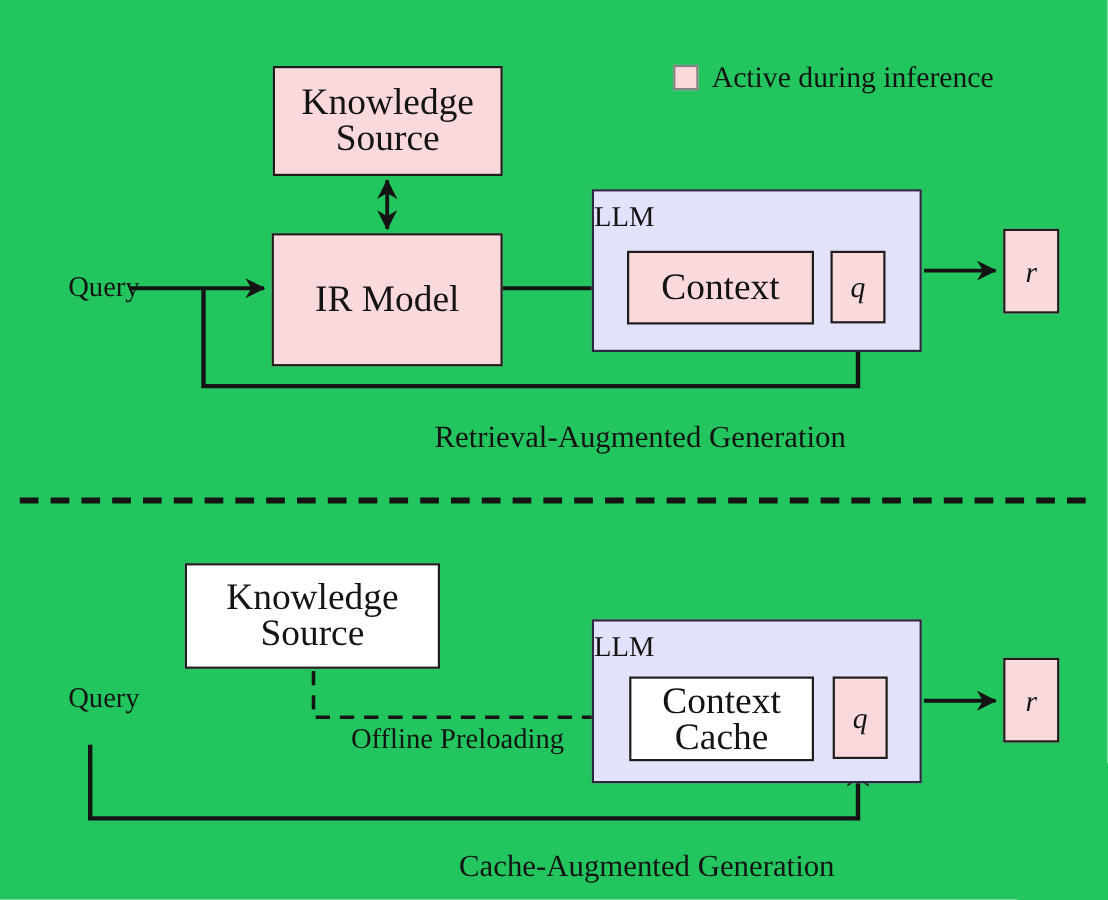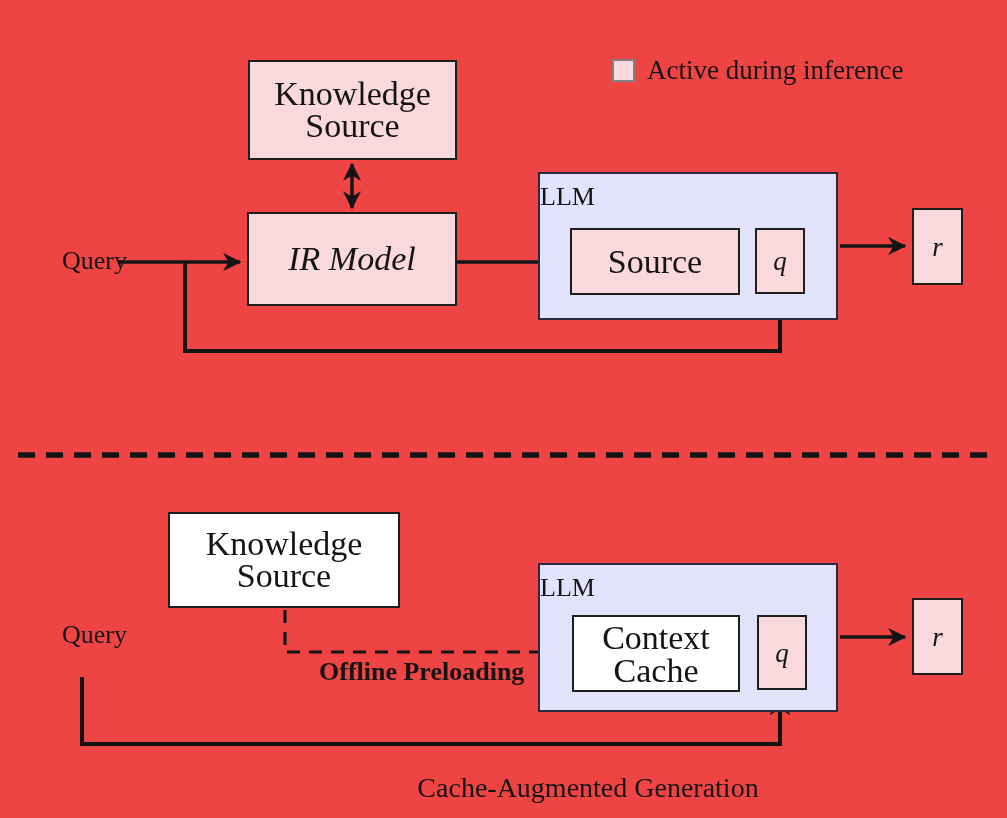--- a/index.html
+++ b/index.html
@@ -1,19 +1,19 @@
 <!DOCTYPE html>
 <html><head>
 <meta charset="utf-8">
 <style>
   html,body{margin:0;padding:0;background:#ffffff;}
   .canvas{
     position:relative;
     width:1007px;height:818px;
-    background:#ef4444;
+    background:#22c55e;
     font-family:"Liberation Serif", serif;
     color:#141414;
     overflow:hidden;
   }
   .wires{position:absolute;left:0;top:0;width:1007px;height:818px;}
   .box{
     position:absolute;
     box-sizing:border-box;
     display:flex;align-items:center;justify-content:center;
     text-align:center;
@@ -72,38 +72,39 @@
 
   <div class="legend">
     <div class="legend-swatch"></div>
     <div class="legend-label">Active during inference</div>
   </div>
 
   <div class="freelabel" style="left:46px;top:246px;">Query</div>
 
   <div class="box pink" style="left:248px;top:60px;width:209px;height:100px;padding:0 22px;">Knowledge Source</div>
 
-  <div class="box pink" style="left:247px;top:212px;width:210px;height:94px;font-style:italic;">IR Model</div>
+  <div class="box pink" style="left:247px;top:212px;width:210px;height:121px;">IR Model</div>
 
   <div class="llm" style="left:538px;top:172px;width:300px;height:148px;">
     <div class="llm-title">LLM</div>
   </div>
 
-  <div class="box pink" style="left:570px;top:228px;width:170px;height:67px;">Source</div>
+  <div class="box pink" style="left:570px;top:228px;width:170px;height:67px;">Context</div>
 
   <div class="box pink mathvar" style="left:755px;top:228px;width:50px;height:66px;">q</div>
 
   <div class="box pink mathvar" style="left:912px;top:208px;width:51px;height:77px;">r</div>
 
+  <div class="caption" style="left:232px;top:382px;">Retrieval-Augmented Generation</div>
 
   <div class="freelabel" style="left:46px;top:620px;">Query</div>
 
   <div class="box white-fill" style="left:168px;top:512px;width:232px;height:96px;padding:0 34px;">Knowledge Source</div>
 
-  <div class="freelabel" style="left:303px;top:657px;font-weight:bold;">Offline Preloading</div>
+  <div class="freelabel" style="left:303px;top:657px;">Offline Preloading</div>
 
   <div class="llm" style="left:538px;top:563px;width:300px;height:149px;">
     <div class="llm-title">LLM</div>
   </div>
 
   <div class="box white-fill" style="left:572px;top:615px;width:168px;height:77px;padding:0 28px;line-height:33px;">Context Cache</div>
 
   <div class="box pink mathvar" style="left:757px;top:615px;width:50px;height:75px;">q</div>
 
   <div class="box pink mathvar" style="left:912px;top:598px;width:51px;height:77px;">r</div>

